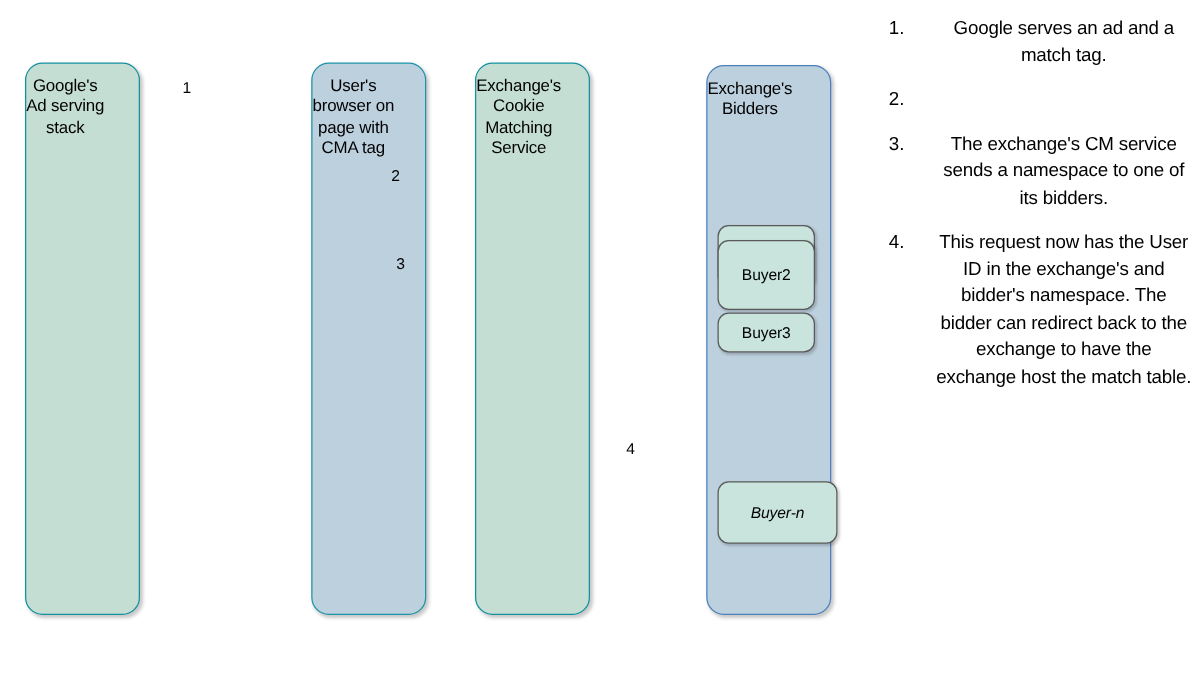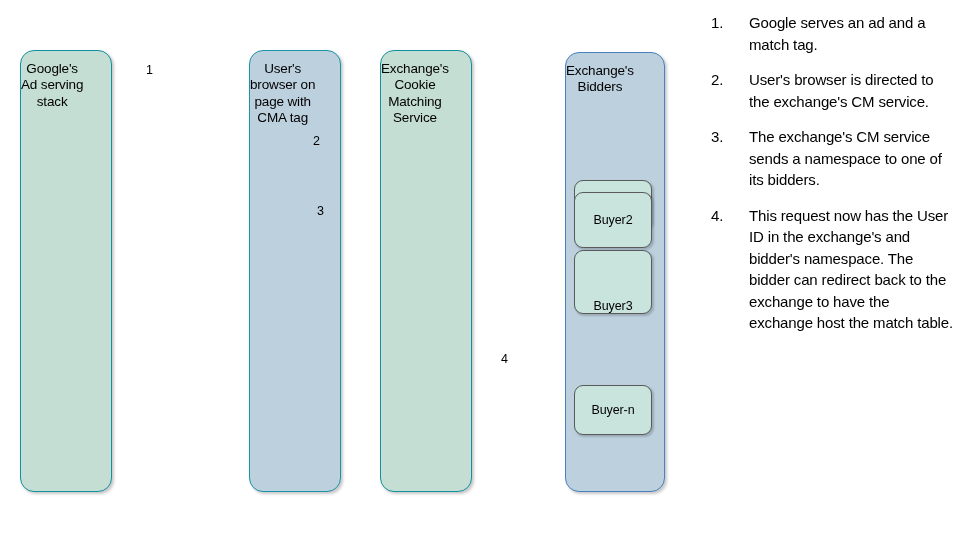--- a/index.html
+++ b/index.html
@@ -103,20 +103,21 @@
     line-height: 21.5px;
     color: #000;
     padding-left: 6px;
   }
   .legend-text {
     flex: 1;
     font-size: 15px;
     line-height: 21.5px;
     color: #000;
     letter-spacing: -0.15px;
+    text-align: center;
   }
 </style>
 </head>
 <body>
 
 <div id="canvas">
 
   <div class="flow-box green" style="left:20px; top:50px; width:92px; height:442px;">
     <div class="box-label">Google's
 Ad serving
@@ -141,24 +142,24 @@
     <div class="box-label">Exchange's
 Bidders</div>
   </div>
 
   <div class="buyer-chip" style="left:574px; top:150px; width:78px; height:50px;margin-top:30px;">
     <span>Buyer1</span>
   </div>
   <div class="buyer-chip" style="left:574px; top:192px; width:78px; height:56px;">
     <span>Buyer2</span>
   </div>
-  <div class="buyer-chip" style="left:574px; top:250px; width:78px; height:64px;align-items:flex-end;">
+  <div class="buyer-chip" style="left:574px; top:250px; width:78px; height:32px;">
     <span>Buyer3</span>
   </div>
-  <div class="buyer-chip" style="left:574px; top:385px; width:78px; height:50px;">
+  <div class="buyer-chip" style="left:574px; top:385px; width:96px; height:50px;font-style:italic;">
     <span>Buyer-n</span>
   </div>
 
   <svg class="arrow-svg" viewBox="0 0 960 540">
     <defs>
       <marker id="ah-right" markerWidth="9" markerHeight="8" refX="8.5" refY="4" orient="auto" markerUnits="strokeWidth">
         <path d="M0,0 L9,4 L0,8 L2,4 Z" fill="#1a97a5"></path>
       </marker>
       <marker id="ah-left" markerWidth="9" markerHeight="8" refX="8.5" refY="4" orient="auto" markerUnits="strokeWidth">
         <path d="M0,0 L9,4 L0,8 L2,4 Z" fill="#1a97a5"></path>
@@ -192,21 +193,20 @@
 
   <div id="legend">
 
     <div class="legend-item">
       <div class="legend-num">1.</div>
       <div class="legend-text">Google serves an ad and a match tag.</div>
     </div>
 
     <div class="legend-item">
       <div class="legend-num">2.</div>
-      <div class="legend-text">User's browser is directed to the exchange's CM service.</div>
     </div>
 
     <div class="legend-item">
       <div class="legend-num">3.</div>
       <div class="legend-text">The exchange's CM service sends a namespace to one of its bidders.</div>
     </div>
 
     <div class="legend-item">
       <div class="legend-num">4.</div>
       <div class="legend-text">This request now has the User ID in the exchange's and bidder's namespace. The bidder can redirect back to the exchange to have the exchange host the match table.</div>

